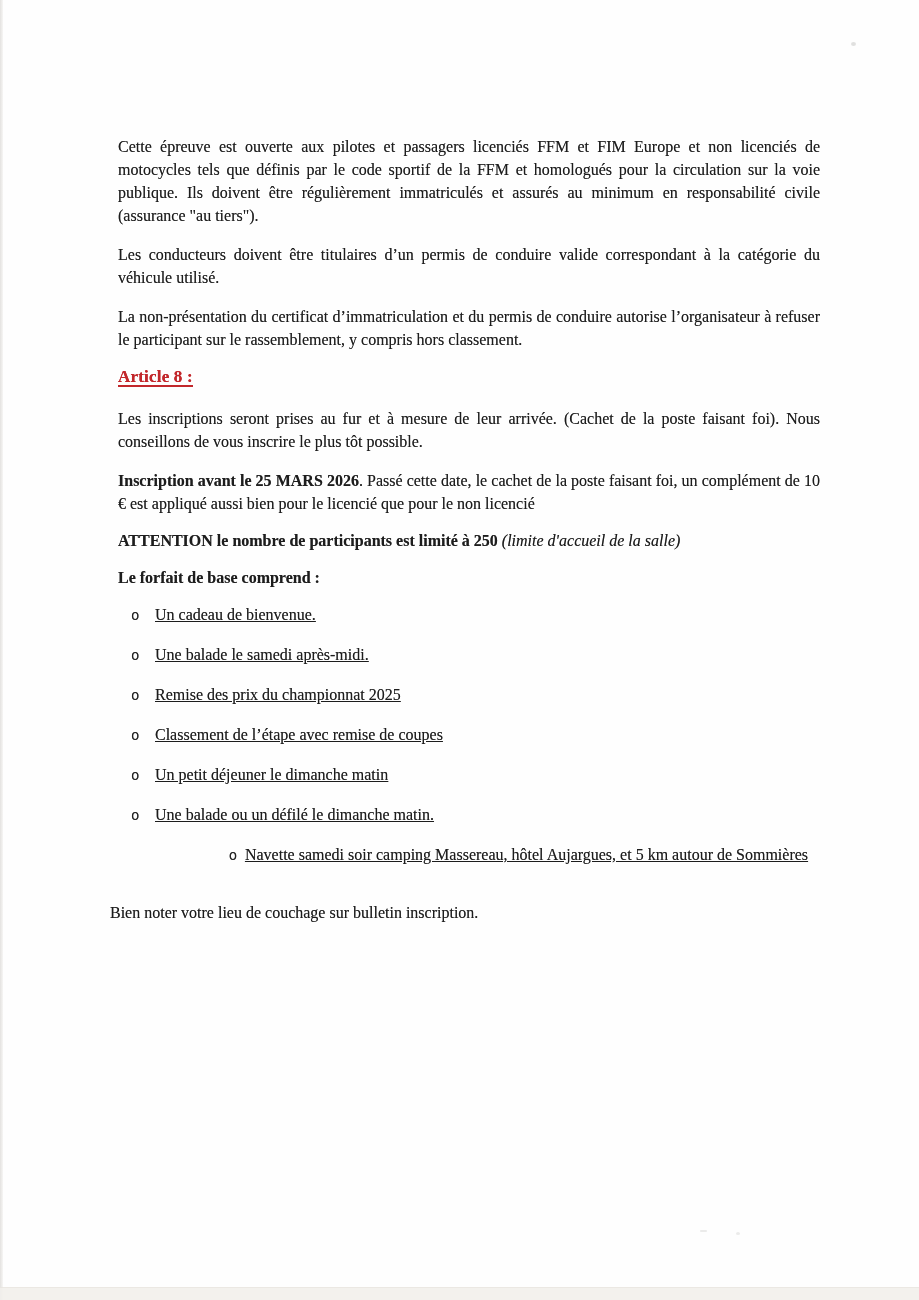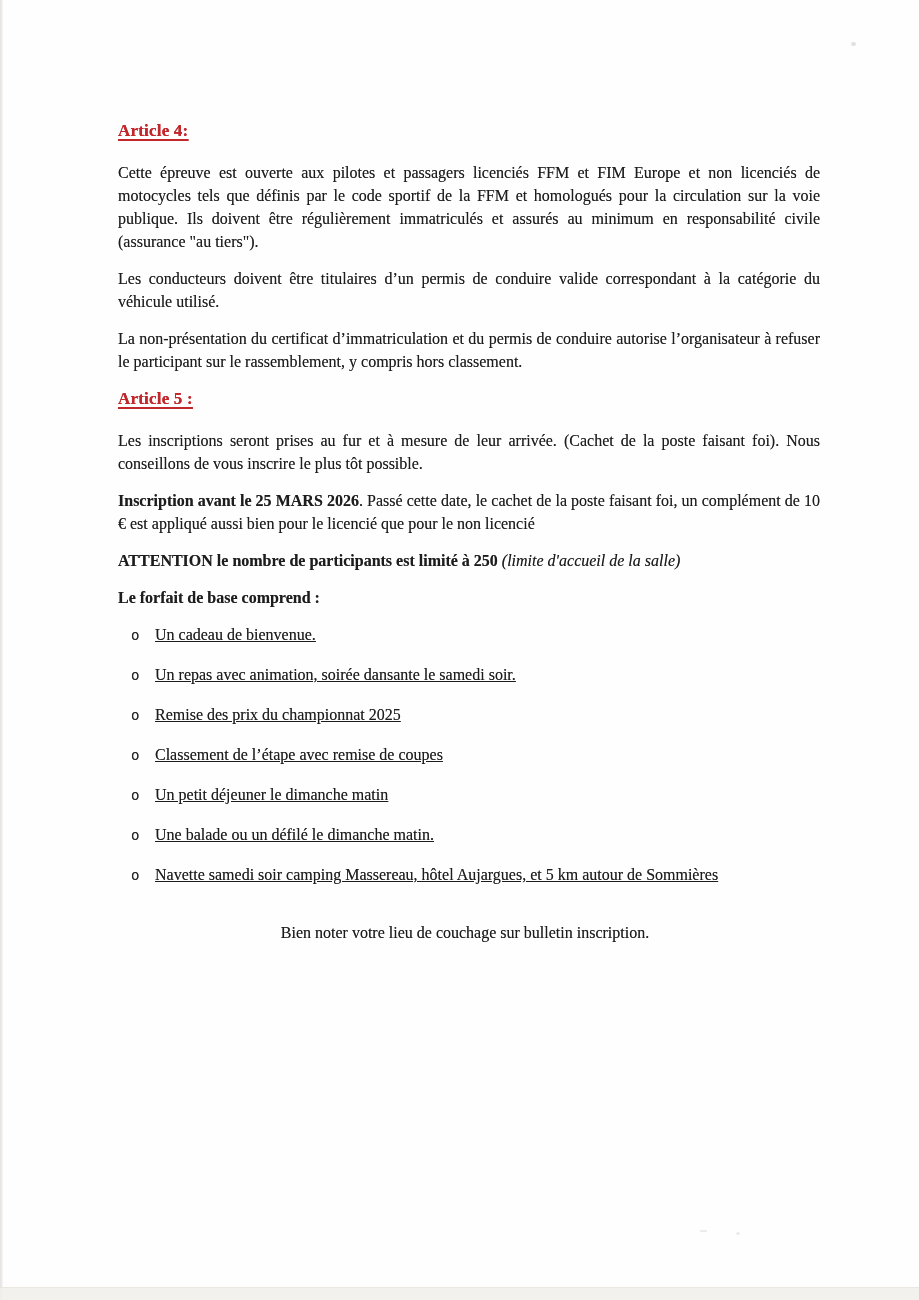--- a/index.html
+++ b/index.html
@@ -33,46 +33,46 @@
     text-decoration-thickness: 2px;
     text-underline-offset: 3px;
     margin: 0 0 19px 0;
     letter-spacing: 0.2px;
     text-shadow: 0 0 0.4px #c2272b;
   }
   p {
     margin: 0 0 14px 0;
     text-shadow: 0 0 0.35px rgba(20,20,20,0.55);
   }
-  p.justify { text-align: justify; }
+  p.justify { text-align: justify; margin-top: 16px; }
   .mt-extra { margin-top: 4px; }
   strong { font-weight: bold; }
   em { font-style: italic; }
   ul.forfait-list {
     list-style: none;
     margin: 3px 0 12px 0;
     padding: 0;
     width: 780px;
     text-decoration: underline;
   }
   ul.forfait-list li {
     margin: 0 0 15px 13px;
     padding: 0;
     white-space: nowrap;
     text-shadow: 0 0 0.35px rgba(20,20,20,0.55);
   }
-  ul.forfait-list li:last-child { margin-bottom: 16px; }
+  ul.forfait-list li:last-child { margin-bottom: 16px; text-align: center; }
   .bullet {
     display: inline-block;
     width: 24px;
     font-family: "Liberation Mono", "DejaVu Sans Mono", monospace;
     font-size: 14px;
     color: #222;
   }
-  .note { margin: 33px 0 0 -8px; text-align: center; }
+  .note { margin: 33px 0 0 -8px; }
   
   .scan-edge-left {
     position: absolute;
     left: 0; top: 0;
     width: 3px; height: 1300px;
     background: linear-gradient(90deg, #dddbd8, #f5f4f2);
     opacity: 0.8;
   }
   .scan-band-bottom {
     position: absolute;
@@ -93,43 +93,42 @@
   .speck-3 { left: 736px; top: 1232px; width: 4px; height: 3px; opacity: 0.22; }
 </style>
 </head>
 <body>
 
 <div class="page">
   <div class="scan-edge-left"></div>
 
   <div class="content">
 
-    <h2 class="article-heading">Article 4:</h2>
 
     <p class="justify">Cette épreuve est ouverte aux pilotes et passagers licenciés FFM et FIM Europe et non licenciés de motocycles tels que définis par le code sportif de la FFM et homologués pour la circulation sur la voie publique. Ils doivent être régulièrement immatriculés et assurés au minimum en responsabilité civile (assurance "au tiers").</p>
 
     <p class="justify">Les conducteurs doivent être titulaires d’un permis de conduire valide correspondant à la catégorie du véhicule utilisé.</p>
 
 
     <p class="justify">La non-présentation du certificat d’immatriculation et du permis de conduire autorise l’organisateur à refuser le participant sur le rassemblement, y compris hors classement.</p>
 
-    <h2 class="article-heading mt-extra">Article 5 :</h2>
+    <h2 class="article-heading mt-extra">Article 8 :</h2>
 
 
     <p class="justify">Les inscriptions seront prises au fur et à mesure de leur arrivée. (Cachet de la poste faisant foi). Nous conseillons de vous inscrire le plus tôt possible.</p>
 
     <p class="justify"><strong>Inscription avant le 25 MARS 2026</strong><span>. Passé cette date, le cachet de la poste faisant foi, un complément de 10 € est appliqué aussi bien pour le licencié que pour le non licencié</span></p>
 
     <p class="mt-extra"><strong>ATTENTION le nombre de participants est limité à 250 </strong><em>(limite d'accueil de la salle)</em></p>
 
     <p><strong>Le forfait de base comprend :</strong></p>
 
     <ul class="forfait-list">
       <li><span class="bullet">o</span><span>Un cadeau de bienvenue.</span></li>
-      <li><span class="bullet">o</span><span>Un repas avec animation, soirée dansante le samedi soir.</span></li>
+      <li><span class="bullet">o</span><span>Une balade le samedi après-midi.</span></li>
       <li><span class="bullet">o</span><span>Remise des prix du championnat 2025</span></li>
       <li><span class="bullet">o</span><span>Classement de l’étape avec remise de coupes</span></li>
       <li><span class="bullet">o</span><span>Un petit déjeuner le dimanche matin</span></li>
       <li><span class="bullet">o</span><span>Une balade ou un défilé le dimanche matin.</span></li>
       <li><span class="bullet">o</span><span>Navette samedi soir camping Massereau, hôtel Aujargues, et 5 km autour de Sommières</span></li>
     </ul>
 
     <p class="note">Bien noter votre lieu de couchage sur bulletin inscription.</p>
 
   </div>

